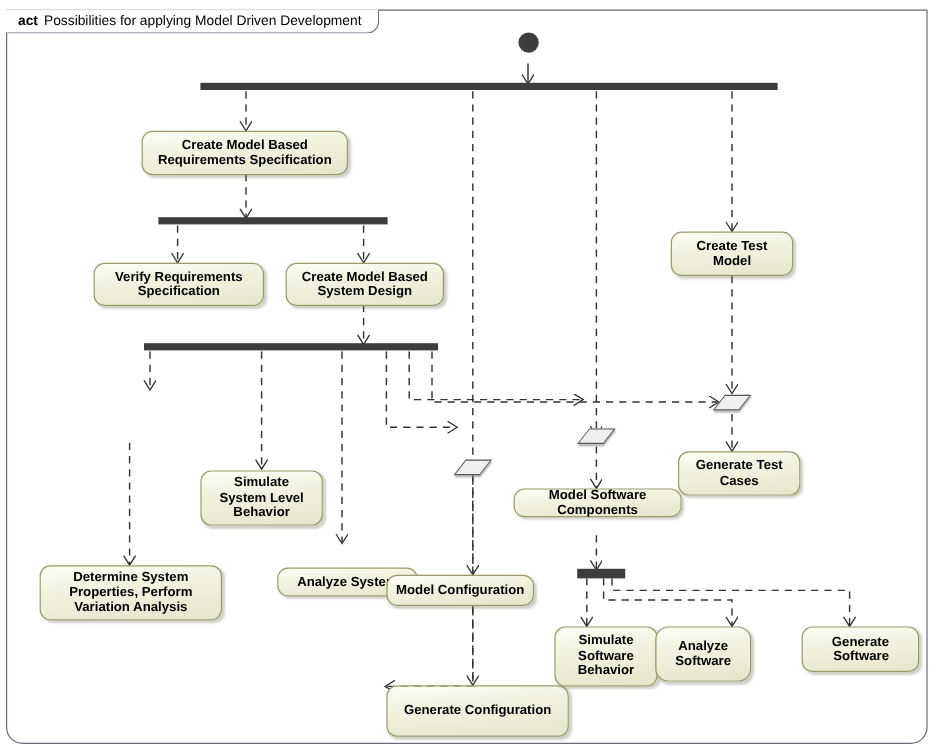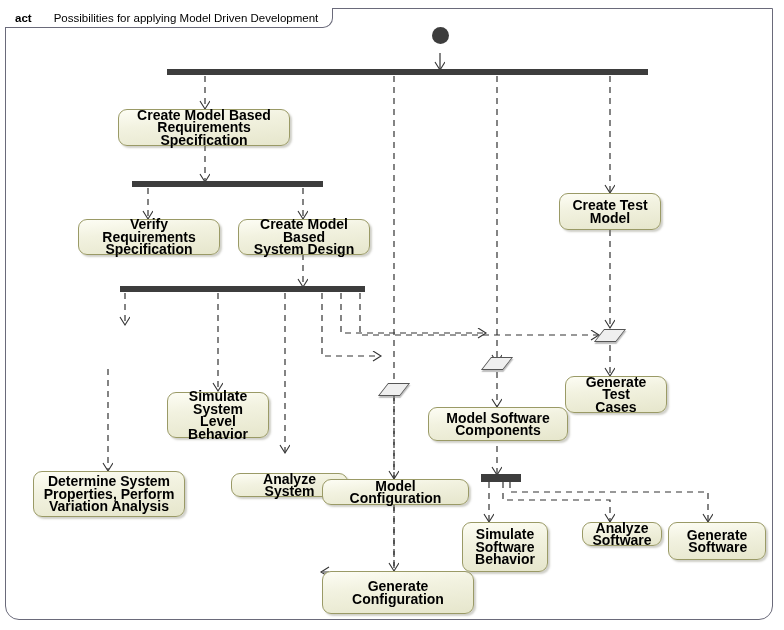--- a/index.html
+++ b/index.html
@@ -22,35 +22,35 @@
   #frame-tab{
     position:absolute;left:5px;top:8px;height:20px;
     box-sizing:border-box;
     border:1.5px solid #6a6a7a;
     border-top:none;border-left:none;
     border-radius:0 0 10px 0;
     background:#fff;
     padding:1px 14px 1px 10px;
     white-space:nowrap;
     font-size:11.5px;color:#000;
-    display:flex;align-items:center;gap:22px;
+    display:flex;align-items:center;gap:5px;
     z-index:5;
   }
   #frame-tab .kw{font-weight:bold;}
   
   .node{
     position:absolute;
     box-sizing:border-box;
     border:1px solid #9a9a66;
     border-radius:9px;
     background:linear-gradient(175deg,#fdfdf4 0%,#f2f2e0 38%,#e6e6cc 100%);
     box-shadow:2px 2px 2px rgba(120,120,100,0.35);
     display:flex;align-items:center;justify-content:center;
     text-align:center;
-    font-size:14px;font-weight:bold;color:#000;
+    font-size:11px;font-weight:bold;color:#000;
     line-height:12.5px;
     padding:2px 6px;
     z-index:3;
   }
   
   .bar{
     position:absolute;
     background:#3d3d3d;
     height:6px;
     z-index:4;
@@ -181,36 +181,36 @@
       <i></i>
     </div>
 
   <div class="node" style="left:565px;top:376px;width:102px;height:37px;white-space:pre-line;">Generate Test
 Cases</div>
 
   <div class="diamond" style="left:486px;top:357px;">
       <i></i>
     </div>
 
-  <div class="node" style="left:428px;top:407px;width:140px;height:34px;white-space:pre-line;">Model Software
+  <div class="node" style="left:428px;top:407px;width:140px;height:24px;white-space:pre-line;">Model Software
 Components</div>
 
   <div class="diamond" style="left:383px;top:383px;">
       <i></i>
     </div>
 
-  <div class="node" style="left:322px;top:479px;width:147px;height:26px;white-space:pre-line;">Model Configuration</div>
+  <div class="node" style="left:322px;top:479px;width:123px;height:26px;white-space:pre-line;">Model Configuration</div>
 
   <div class="node" style="left:322px;top:571px;width:152px;height:43px;white-space:pre-line;">Generate Configuration</div>
 
   <div class="bar" style="left:481px;top:474px;width:40px;height:8px;"></div>
 
   <div class="node" style="left:462px;top:522px;width:86px;height:50px;white-space:pre-line;">Simulate
 Software
 Behavior</div>
 
-  <div class="node" style="left:582px;top:522px;width:80px;height:24px;white-space:pre-line;">Analyze
+  <div class="node" style="left:546px;top:522px;width:80px;height:46px;white-space:pre-line;border-radius:11px;">Analyze
 Software</div>
 
   <div class="node" style="left:668px;top:522px;width:98px;height:38px;white-space:pre-line;text-align:right;">Generate
 Software</div>
 
 </div>
 
 </body></html>

